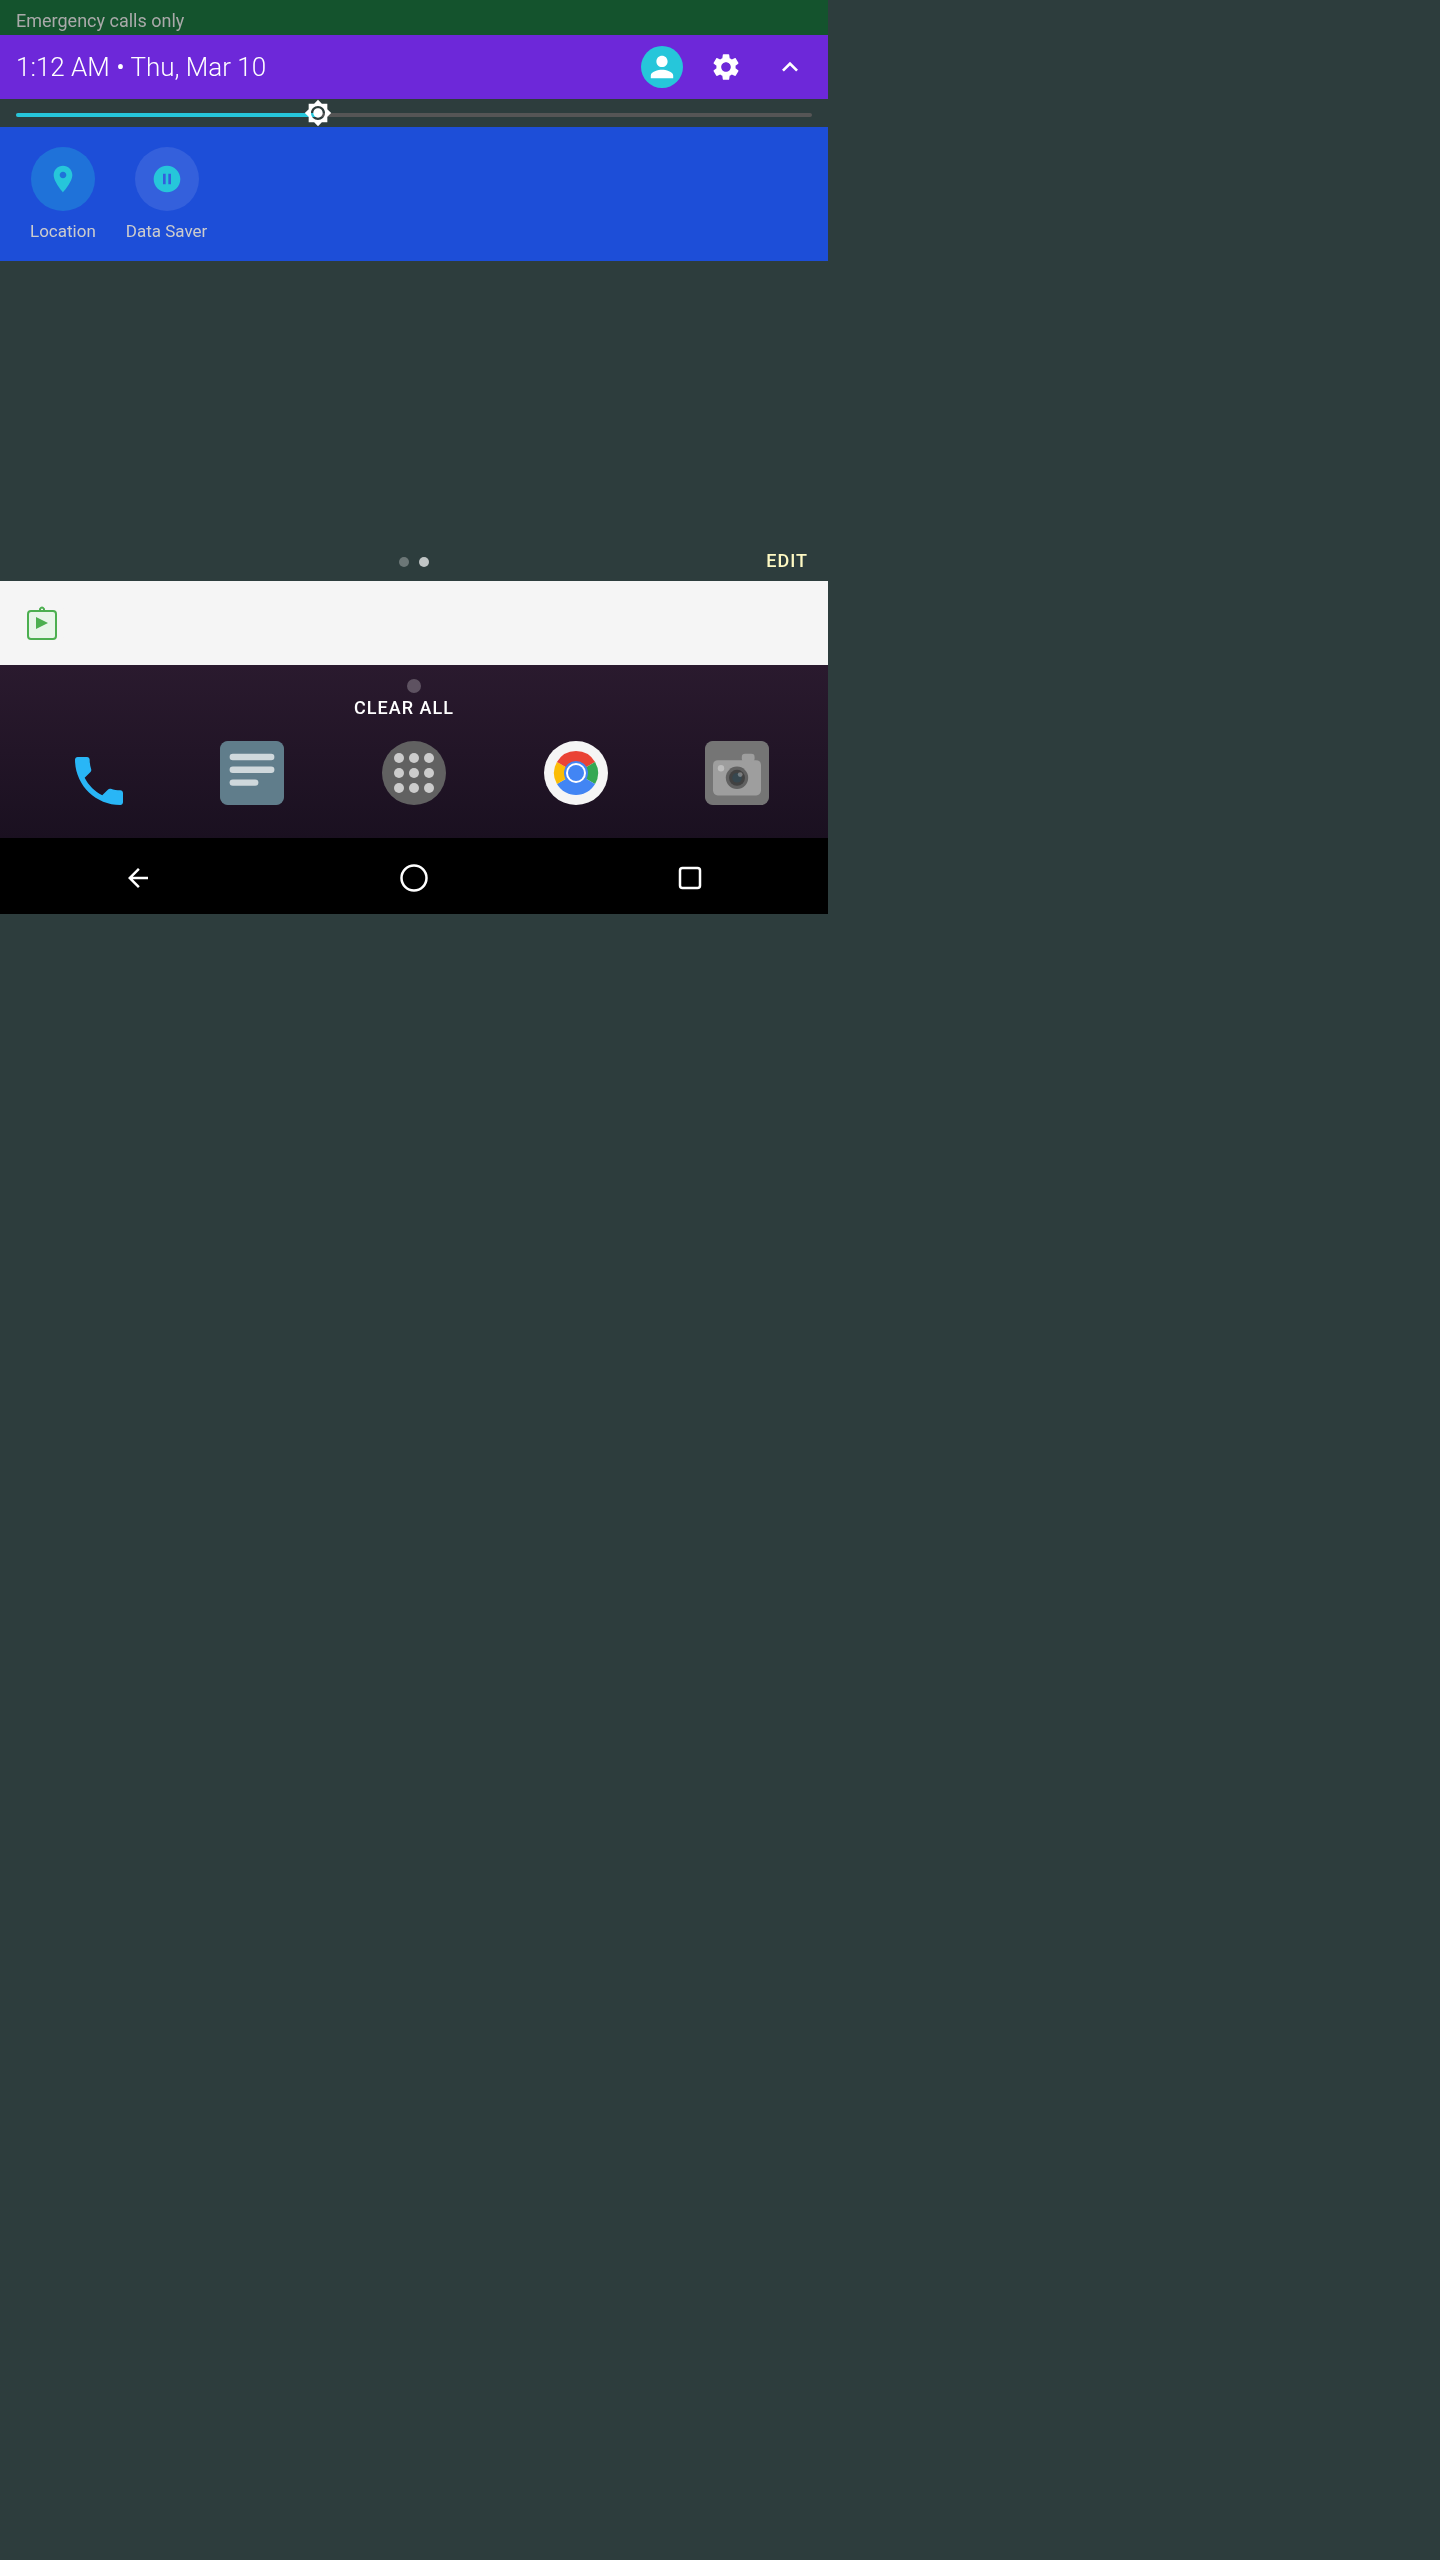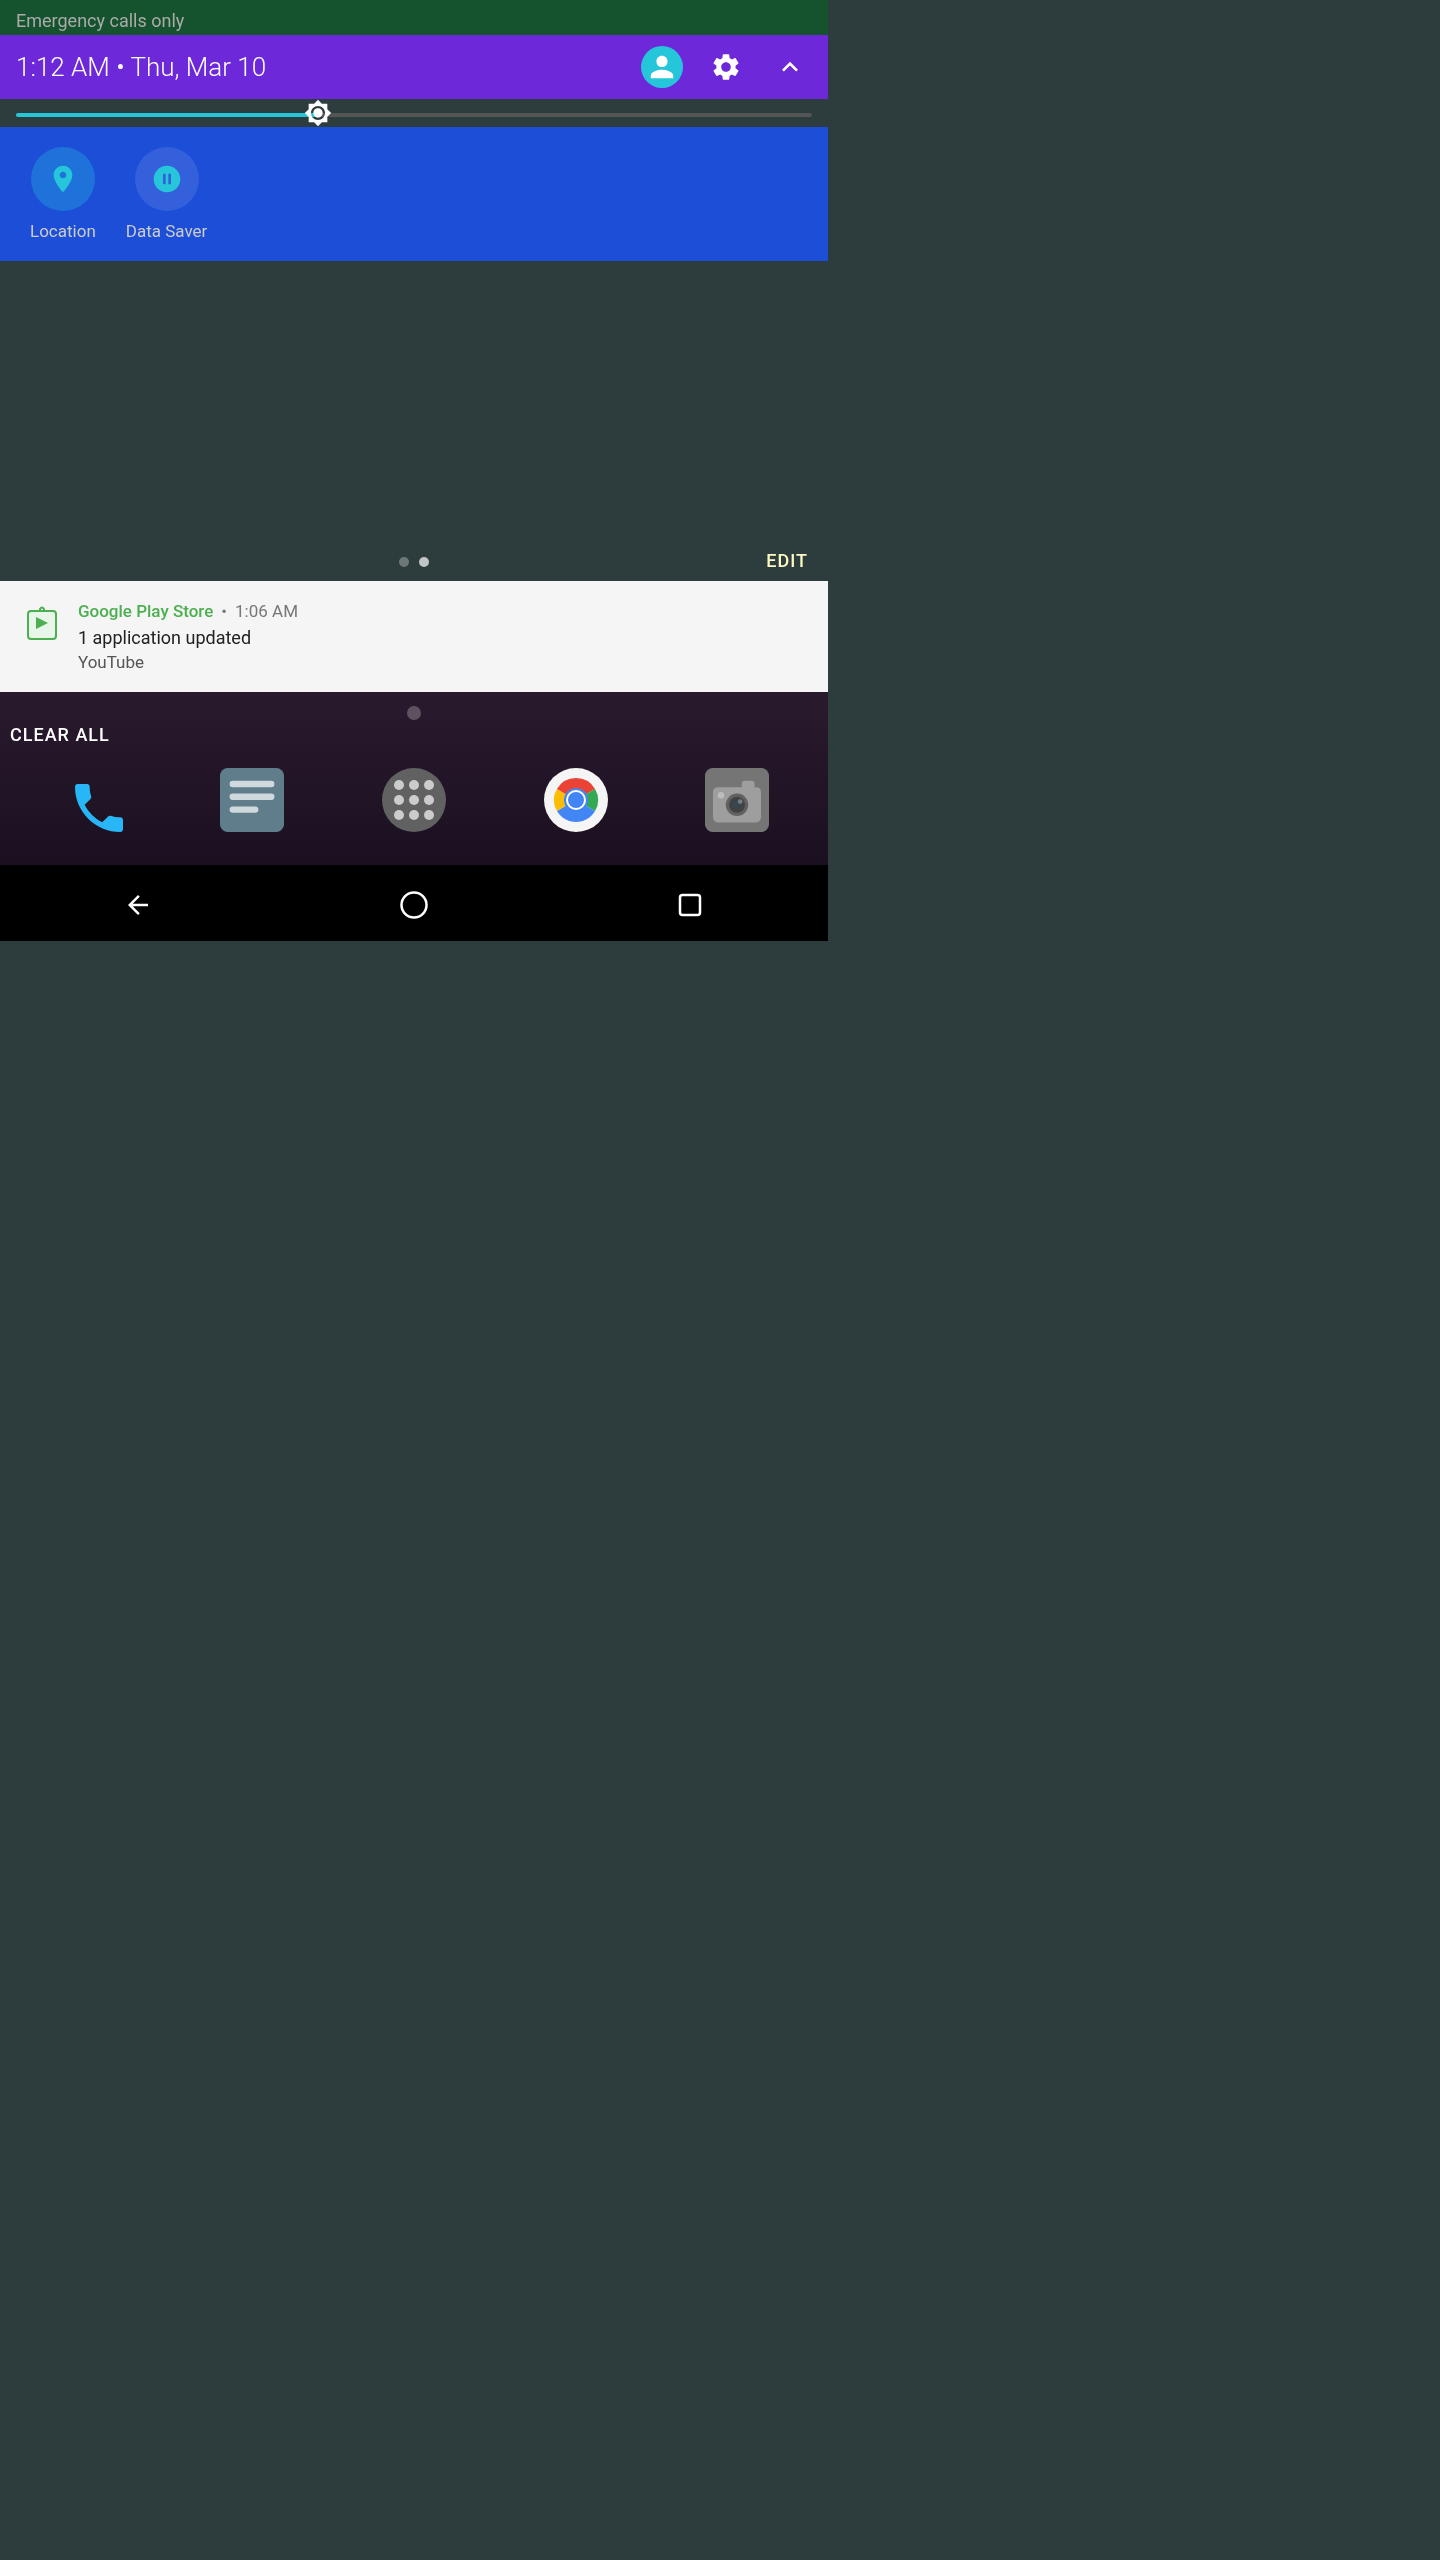--- a/index.html
+++ b/index.html
@@ -265,21 +265,21 @@
     }
 
     
     .bottom-area {
       background: linear-gradient(to bottom, #2a1a2e 0%, #1a1020 100%);
       padding: 14px 10px 10px 10px;
     }
 
     .clear-all-row {
       display: flex;
-      justify-content: flex-start;
+      justify-content: center;
       padding-right: 20px;
       margin-bottom: 10px;
     }
 
     .clear-all-btn {
       color: #ffffff;
       font-size: 18px;
       font-weight: 500;
       letter-spacing: 1px;
       cursor: pointer;
@@ -465,29 +465,20 @@
 
     <div class="notif-icon">
       <svg viewBox="0 0 44 44" width="44" height="44">
         <rect width="44" height="44" rx="8" fill="#f5f5f5"></rect>
 
         <rect x="8" y="10" width="28" height="28" rx="3" fill="#e8f5e9" stroke="#4CAF50" stroke-width="2"></rect>
         <path d="M16 16 L28 22 L16 28 Z" fill="#4CAF50"></path>
 
         <path d="M20 10 L20 8 Q22 5 24 8 L24 10" fill="none" stroke="#4CAF50" stroke-width="2" stroke-linecap="round"></path>
       </svg>
-    </div>
-    <div>
-      <div class="notif-app-row">
-        <span class="notif-app-name">Google Play Store</span>
-        <span class="notif-dot">•</span>
-        <span class="notif-time">1:06 AM</span>
-      </div>
-      <div class="notif-title">1 application updated</div>
-      <div class="notif-detail">YouTube</div>
     </div>
   </div>
 </div>
 
 <div class="bottom-area">
 
   <div class="scroll-indicator"></div>
 
   <div class="clear-all-row">
     <span class="clear-all-btn">CLEAR ALL</span>

